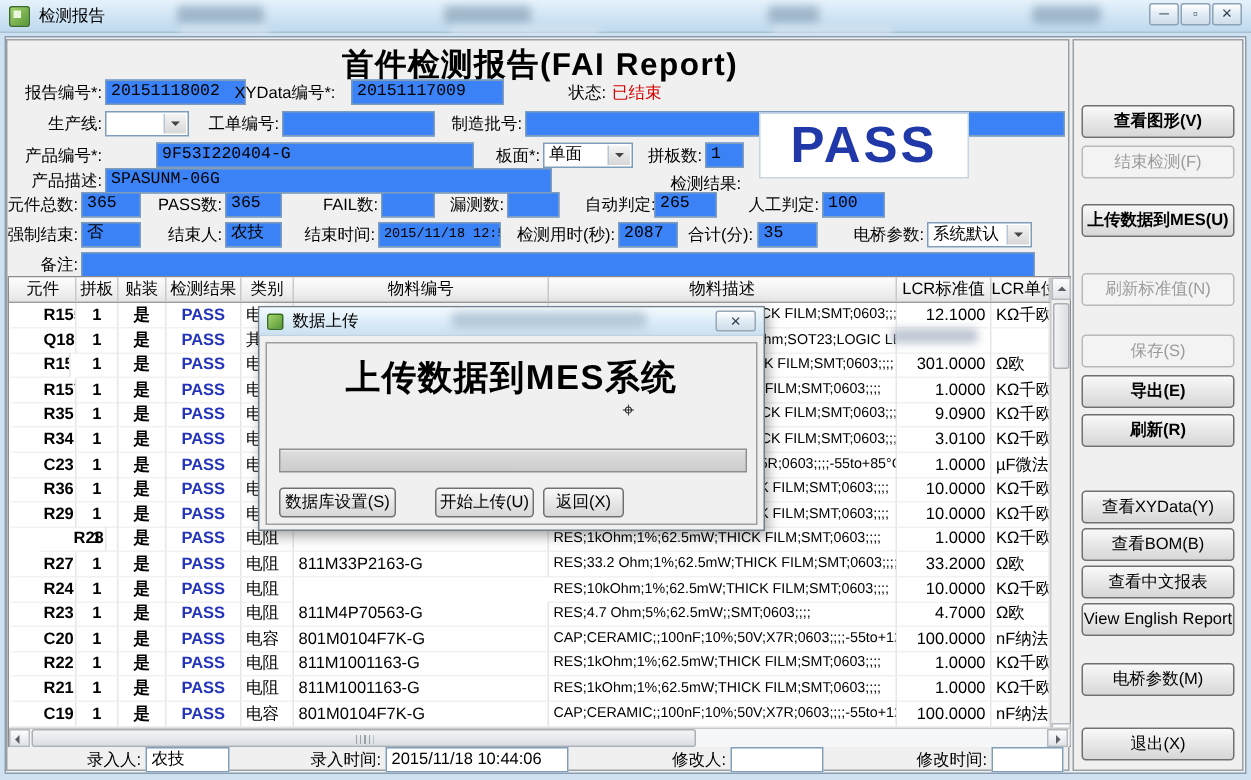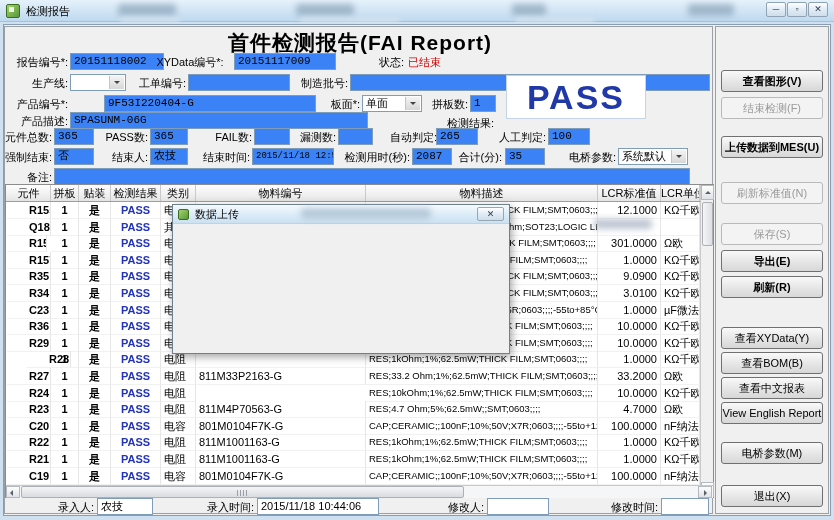--- a/index.html
+++ b/index.html
@@ -406,20 +406,28 @@
 <div class="footer-lbl" style="left:598px; width:60px;">修改时间:</div>
 <div class="footer-fld" style="left:661px; width:48px;"></div>
 
 <div class="dialog">
   <div class="dlg-titlebar">
     <div class="dlg-icon"></div>
     <span class="dlg-title">数据上传</span>
     <div class="blur-blob" style="left:128px; top:3px; width:130px; height:11px; background:#a9bed0;"></div>
     <div class="dlg-close">✕</div>
   </div>
+  <div class="dlg-body">
+    <div class="dlg-heading">上传数据到MES系统</div>
+    <div class="dlg-cursor">⌖</div>
+    <div class="dlg-progress"></div>
+    <div class="btn" style="left:8px; top:96px; width:78px;">数据库设置(S)</div>
+    <div class="btn" style="left:112px; top:96px; width:66px;">开始上传(U)</div>
+    <div class="btn" style="left:184px; top:96px; width:54px;">返回(X)</div>
+  </div>
 </div>
 
 <div class="sbtn bold" style="top: 70px;">查看图形(V)</div>
 <div class="sbtn disabled" style="top: 97px;">结束检测(F)</div>
 <div class="sbtn bold" style="top: 136px;">上传数据到MES(U)</div>
 <div class="sbtn disabled" style="top: 182px;">刷新标准值(N)</div>
 <div class="sbtn disabled" style="top: 223px;">保存(S)</div>
 <div class="sbtn bold" style="top: 250px;">导出(E)</div>
 <div class="sbtn bold" style="top: 276px;">刷新(R)</div>
 <div class="sbtn" style="top: 327px;">查看XYData(Y)</div>

